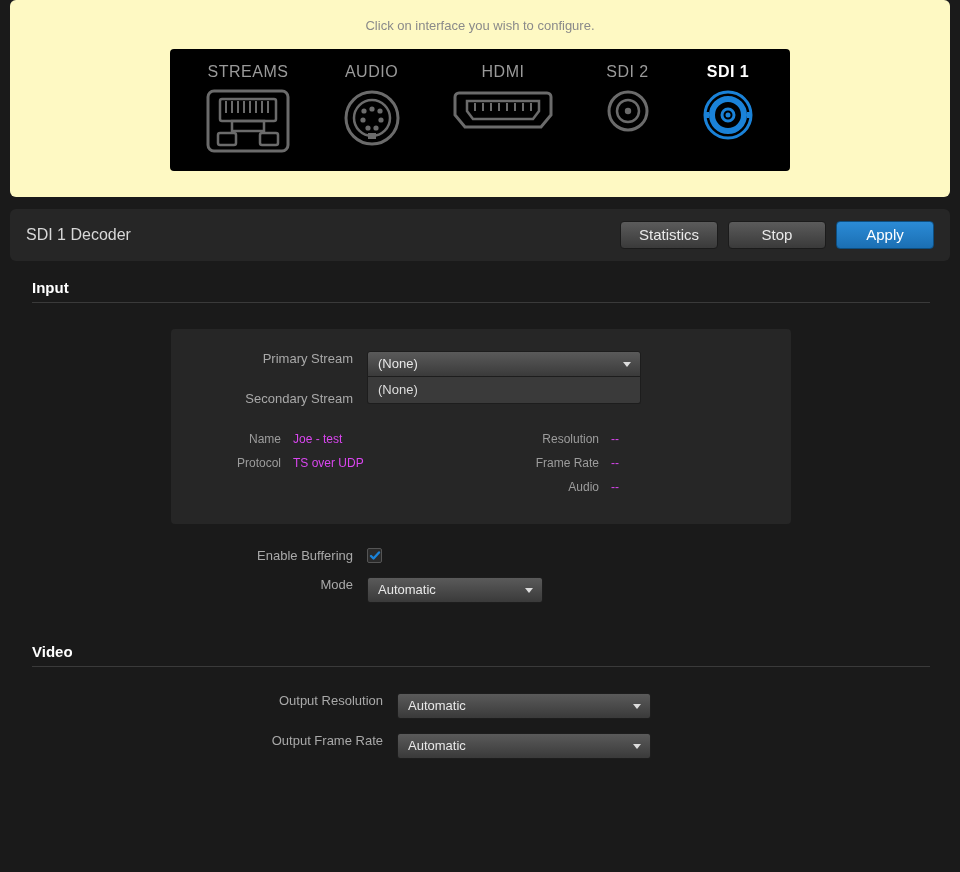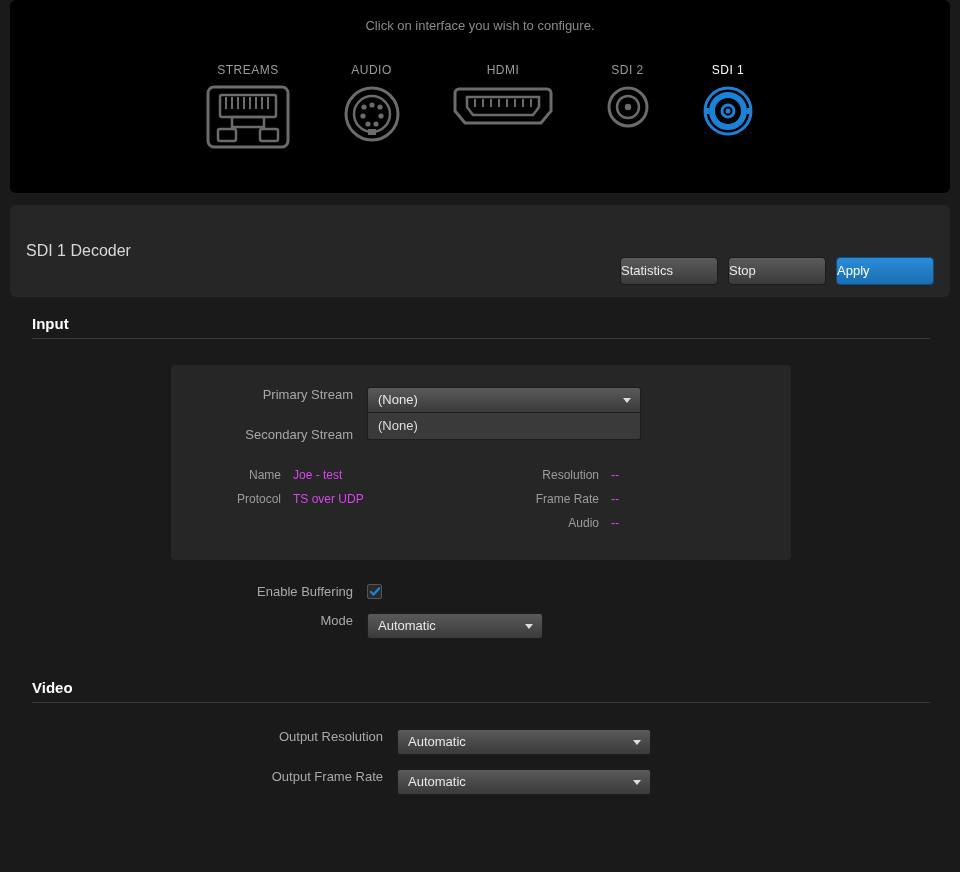--- a/index.html
+++ b/index.html
@@ -1,29 +1,29 @@
 <!DOCTYPE html>
 <html><head>
 <meta charset="utf-8">
 <style>
   html,body{margin:0;padding:0;background:#1a1a1a;font-family:Arial,Helvetica,sans-serif;color:#ccc;font-size:13px;width:960px;}
   *{box-sizing:border-box;}
   
-  .panel{background:#000000;border-radius:6px;margin:0 10px 12px 10px;padding:18px 20px 26px 20px;}
+  .panel{background:#fef9c3;border-radius:6px;margin:0 10px 12px 10px;padding:18px 20px 26px 20px;}
   .panel-hint{text-align:center;color:#8a8a8a;font-size:13px;margin-bottom:16px;}
   .ports-box{background:#000;border-radius:4px;width:620px;margin:0 auto;padding:14px 36px 18px 36px;display:flex;justify-content:space-between;align-items:flex-start;}
-  .port{display:flex;flex-direction:column;align-items:center;color:#9a9a9a;font-size:12px;cursor:pointer;}
-  .port.active{color:#fff;font-weight:normal;}
+  .port{display:flex;flex-direction:column;align-items:center;color:#9a9a9a;font-size:16px;cursor:pointer;}
+  .port.active{color:#fff;font-weight:bold;}
   .port .label{margin-bottom:8px;letter-spacing:0.5px;}
   .port svg{display:block;}
   
   .header-bar{background:#262626;border-radius:6px;margin:0 10px 18px 10px;padding:12px 16px;display:flex;align-items:center;}
   .header-title{flex:1;color:#d8d8d8;font-size:16px;}
-  .btn{display:inline-block;min-width:98px;height:28px;line-height:26px;border-radius:4px;margin-left:10px;font-size:13px;cursor:pointer;border:1px solid #1b1b1b;
-       background:linear-gradient(to bottom,#5b5b5b,#3a3a3a);color:#eaeaea;margin-top:40px;}
+  .btn{display:inline-block;min-width:98px;height:28px;line-height:26px;text-align:center;border-radius:4px;margin-left:10px;font-size:15px;cursor:pointer;border:1px solid #1b1b1b;
+       background:linear-gradient(to bottom,#5b5b5b,#3a3a3a);color:#eaeaea;}
   .btn.primary{background:linear-gradient(to bottom,#2b8bd6,#1b6fb3);color:#fff;border:1px solid #0d4e80;}
   
   .section{padding:0 30px 0 32px;}
   .section-title{color:#fff;font-weight:bold;font-size:15px;margin:6px 0 6px 0;}
   .section-rule{border:0;border-top:1px solid #3a3a3a;margin:0 0 26px 0;}
   
   .inner-box{background:#262626;border-radius:4px;width:620px;margin:0 auto 24px auto;padding:22px 26px 20px 26px;position:relative;}
   .form-row{display:flex;align-items:flex-start;margin-bottom:14px;position:relative;}
   .form-label{width:170px;text-align:right;color:#a9a9a9;font-size:13px;padding-right:14px;}
   .form-value{color:#e0e0e0;font-size:13px;}

